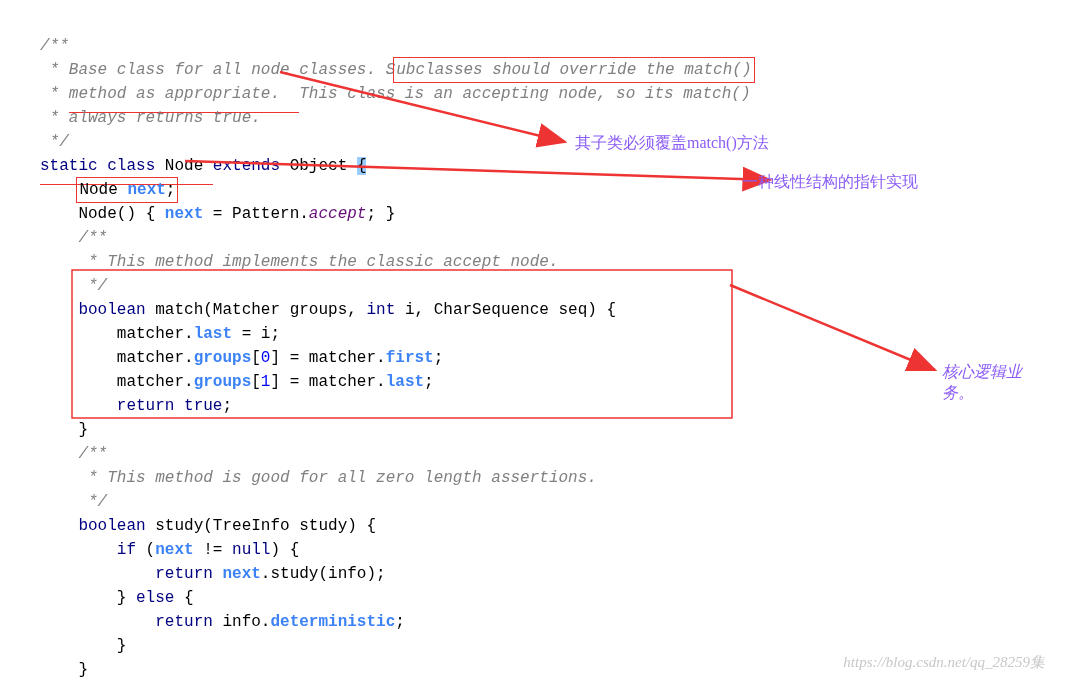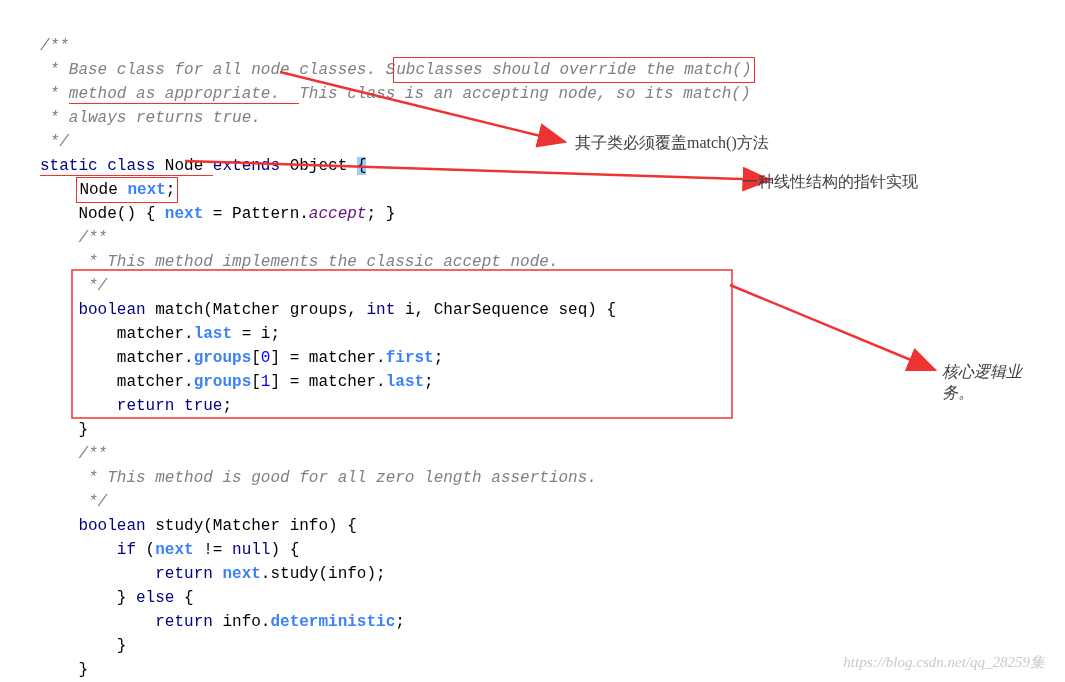--- a/index.html
+++ b/index.html
@@ -18,24 +18,24 @@
     line-height: 24px;
     white-space: pre;
   }
   .comment { color: #808080; font-style: italic; }
   .keyword { color: #000080; font-weight: normal; }
   .field { color: #3b82f6; font-weight: bold; }
   .static-field { color: #660E7A; font-style: italic; font-weight: normal; }
   .num { color: #0000ff; }
   .brace-hl { background: #99ccff; }
   .box-red { border: 1.5px solid #e33; padding: 0 2px; margin:-1px -2px; display:inline-block;}
-  .underline-red { border-bottom: 1.5px solid #e33; padding-bottom:0px;}
+  .underline-red { border-bottom: 1.5px solid #e33; padding-bottom:9px;}
   .annotation {
     position: absolute;
-    color: #404040;
+    color: #8b5cf6;
     font-family: SimSun, "Songti SC", serif;
     font-size: 16px;
   }
   .watermark {
     position: absolute;
     right: 20px;
     bottom: 10px;
     color: #c8c8c8;
     font-style: italic;
     font-family: "Times New Roman", serif;
@@ -65,21 +65,21 @@
 <span class="comment">     */</span>
 <span><span>    </span><span class="keyword">boolean</span><span> match(Matcher groups, </span><span class="keyword">int</span><span> i, CharSequence seq) {</span></span>
 <span><span>        matcher.</span><span class="field">last</span><span> = i;</span></span>
 <span><span>        matcher.</span><span class="field">groups</span><span>[</span><span class="num">0</span><span>] = matcher.</span><span class="field">first</span><span>;</span></span>
 <span><span>        matcher.</span><span class="field">groups</span><span>[</span><span class="num">1</span><span>] = matcher.</span><span class="field">last</span><span>;</span></span>
 <span><span>        </span><span class="keyword">return true</span><span>;</span></span>
 <span>    }</span>
 <span class="comment">    /**</span>
 <span class="comment">     * This method is good for all zero length assertions.</span>
 <span class="comment">     */</span>
-<span><span>    </span><span class="keyword">boolean</span><span> study(Matcher info) {</span></span>
+<span><span>    </span><span class="keyword">boolean</span><span> study(TreeInfo study) {</span></span>
 <span><span>        </span><span class="keyword">if</span><span> (</span><span class="field">next</span><span> != </span><span class="keyword">null</span><span>) {</span></span>
 <span><span>            </span><span class="keyword">return</span><span> </span><span class="field">next</span><span>.study(info);</span></span>
 <span><span>        } </span><span class="keyword">else</span><span> {</span></span>
 <span><span>            </span><span class="keyword">return</span><span> info.</span><span class="field">deterministic</span><span>;</span></span>
 <span>        }</span>
 <span>    }</span>
 
 </div>
 
 <svg class="overlay">

